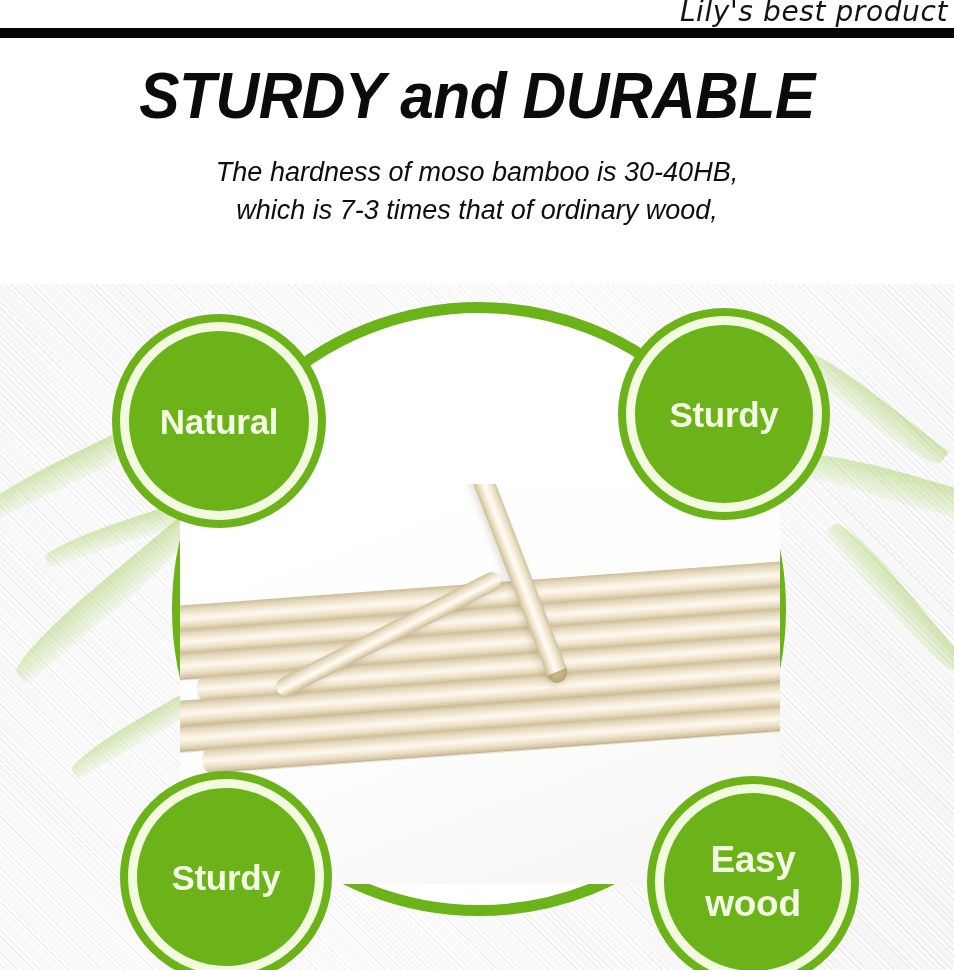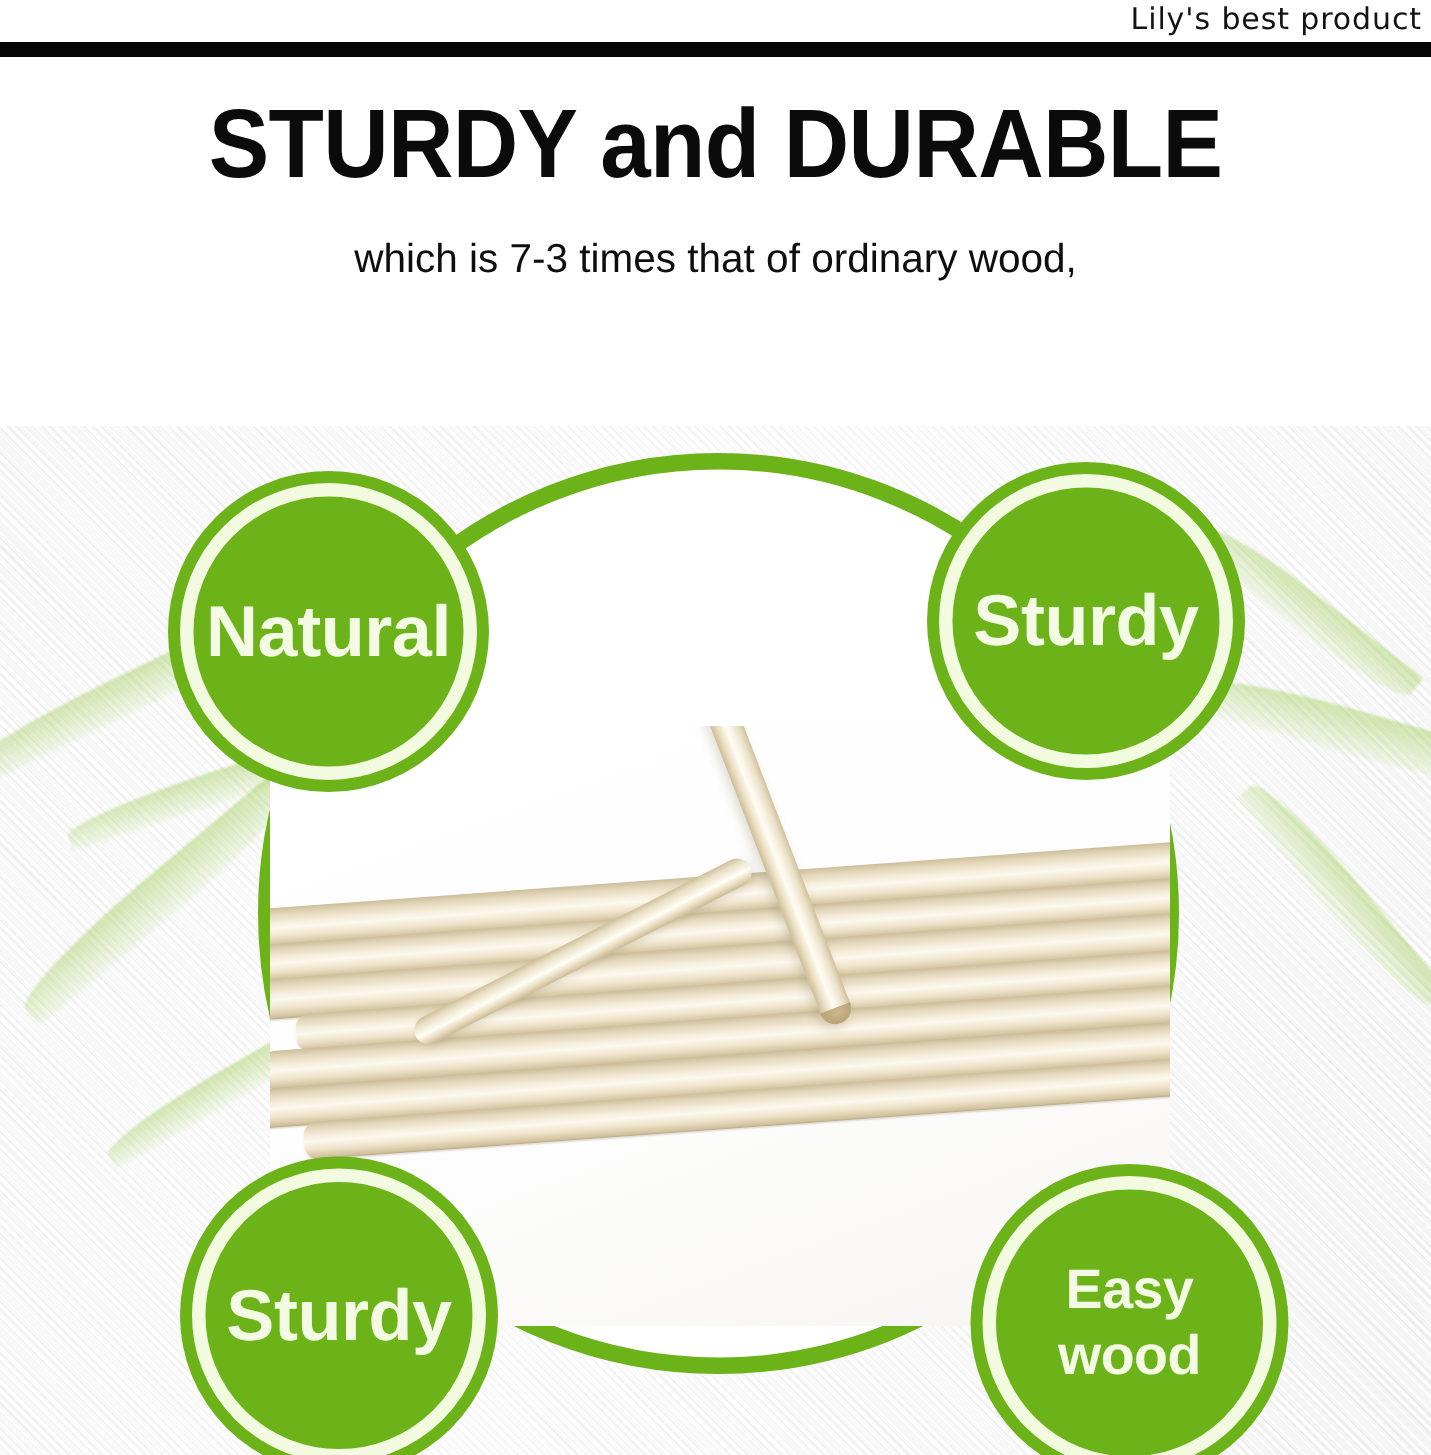--- a/index.html
+++ b/index.html
@@ -28,41 +28,43 @@
     height: 28px;
     box-sizing: border-box;
     display: flex;
     align-items: flex-start;
     justify-content: flex-end;
     padding-right: 6px;
     background: #ffffff;
   }
   .brand-text {
     font-family: "DejaVu Sans", sans-serif;
-    font-size: 20px;
+    font-size: 28px;
     line-height: 24px;
     letter-spacing: 0.6px;
     color: #131313;
     white-space: nowrap;
+    font-style: italic;
   }
   .brand-rule {
     position: absolute;
     left: 0; top: 28px;
     width: 954px;
     height: 10px;
     background: #050505;
   }
 
   
   .headline-block {
     position: absolute;
     left: 0; top: 38px;
     width: 954px;
     height: 246px;
     background: #ffffff;
+    font-style: italic;
   }
   .headline {
     position: absolute;
     left: 0;
     top: 20px;
     width: 954px;
     text-align: center;
     font-family: "Liberation Sans", sans-serif;
     font-weight: 700;
     font-size: 65px;
@@ -228,21 +230,21 @@
     box-sizing: border-box;
     box-shadow: 0 0 0 8px #6bb318;
     display: flex;
     align-items: center;
     justify-content: center;
     text-align: center;
   }
   .feature-label {
     font-family: "Liberation Sans", sans-serif;
     font-weight: 700;
-    font-size: 48px;
+    font-size: 35px;
     line-height: 43px;
     color: #f4fbe4;
     letter-spacing: -0.3px;
     padding: 0 6px;
   }
   .feature-label .ln { display: block; }
 
   .feature.natural  { left: 120px;  top: 38px;  width: 198px; height: 198px; }
   .feature.sturdy   { left: 626px;  top: 32px;  width: 196px; height: 196px; }
   .feature.durable  { left: 128px;  top: 495px; width: 196px; height: 196px; }
@@ -255,20 +257,21 @@
 <div class="page">
 
   <div class="brand-strip">
     <span class="brand-text">Lily's best product</span>
   </div>
   <div class="brand-rule"></div>
 
   <div class="headline-block">
     <div class="headline">STURDY and DURABLE</div>
     <div class="subcopy">
+      <span class="ln">The hardness of moso bamboo is 30-40HB,</span>
       <span class="ln">which is 7-3 times that of ordinary wood,</span>
     </div>
   </div>
 
   <div class="hero">
 
     <div class="leaf" style="left:-40px; top:168px; width:240px; height:26px; transform:rotate(-26deg);"></div>
     <div class="leaf" style="left:40px; top:230px; width:210px; height:22px; transform:rotate(-18deg);"></div>
     <div class="leaf" style="left:-10px; top:300px; width:230px; height:30px; transform:rotate(-40deg);"></div>
     <div class="leaf" style="left:780px; top:110px; width:180px; height:26px; transform:rotate(38deg);"></div>

